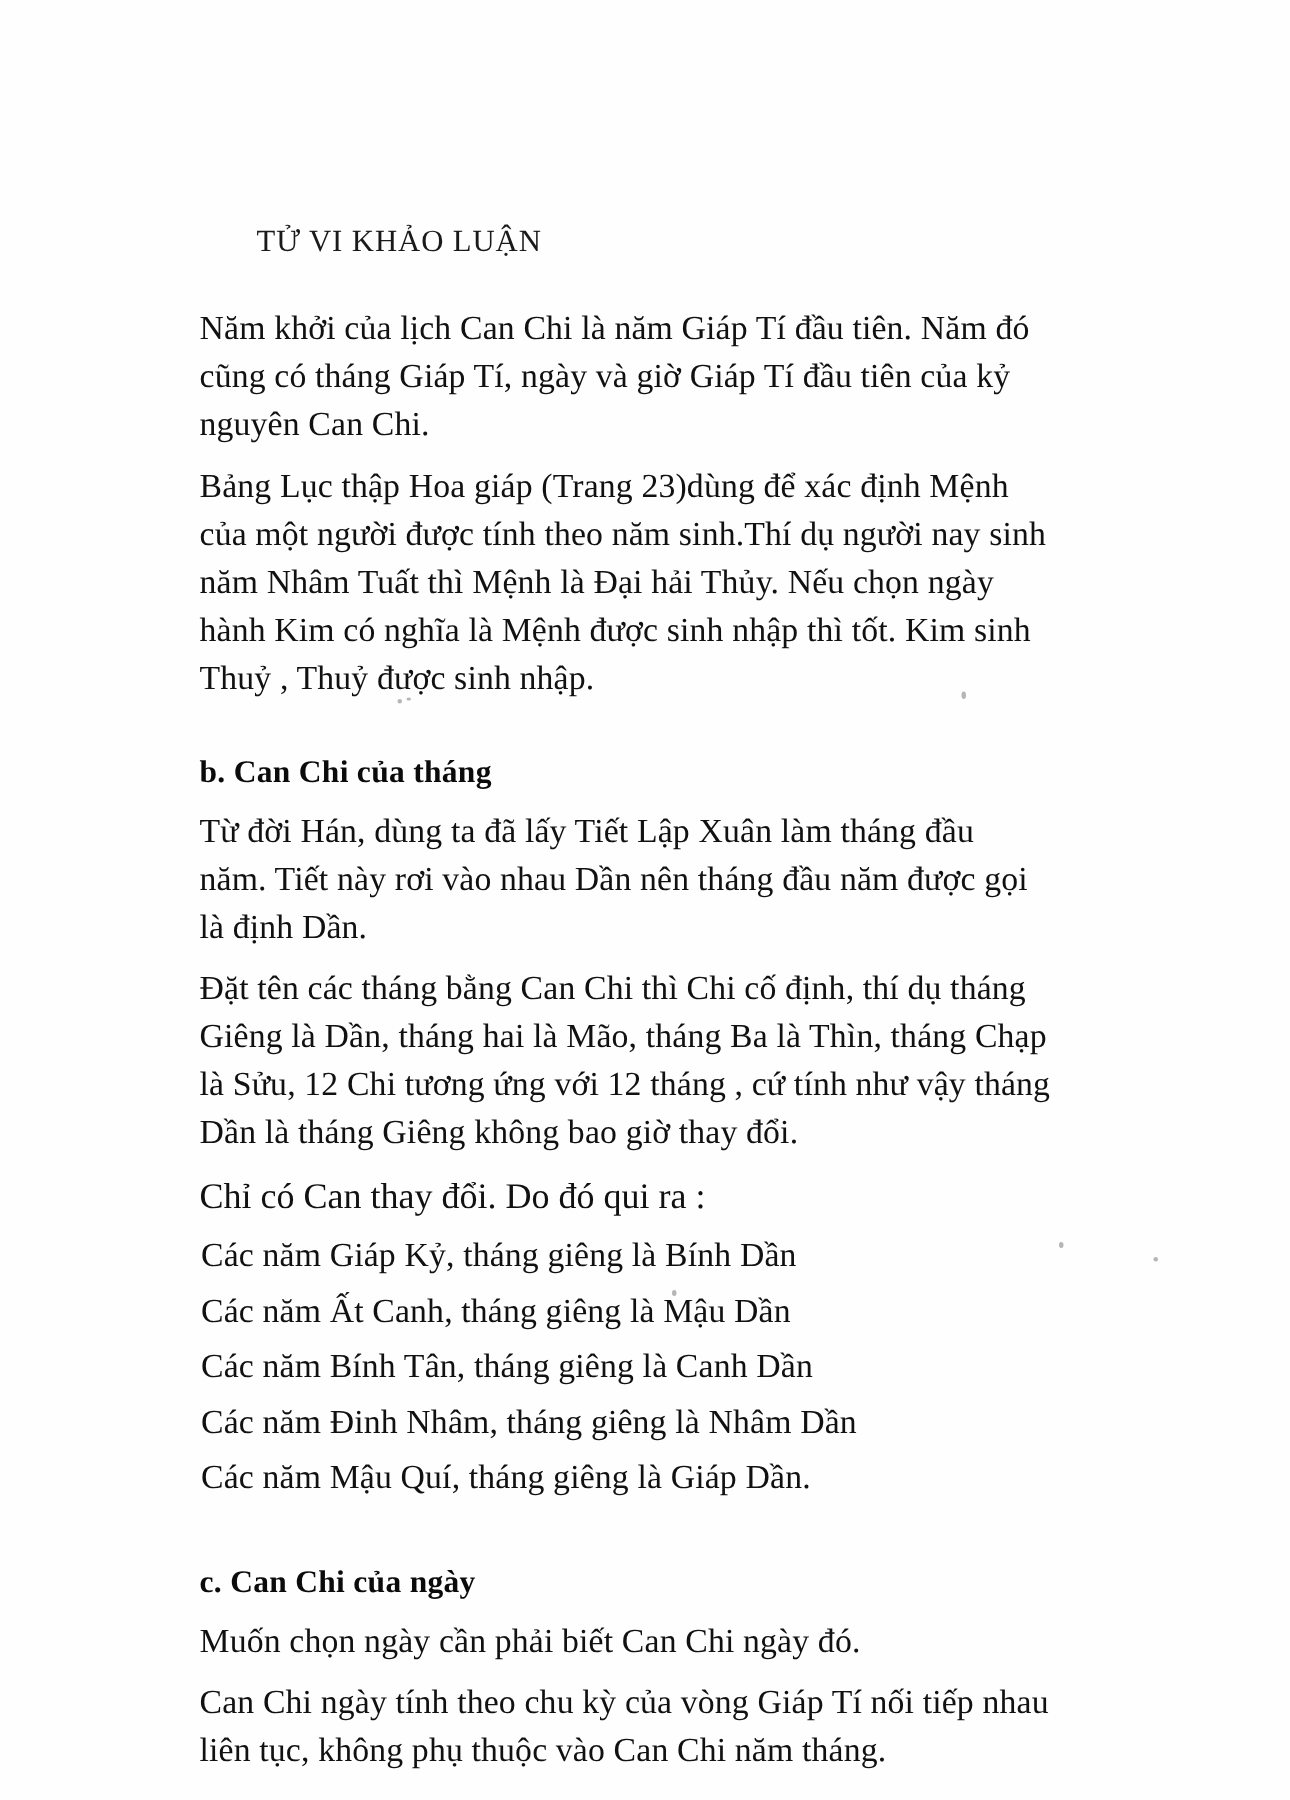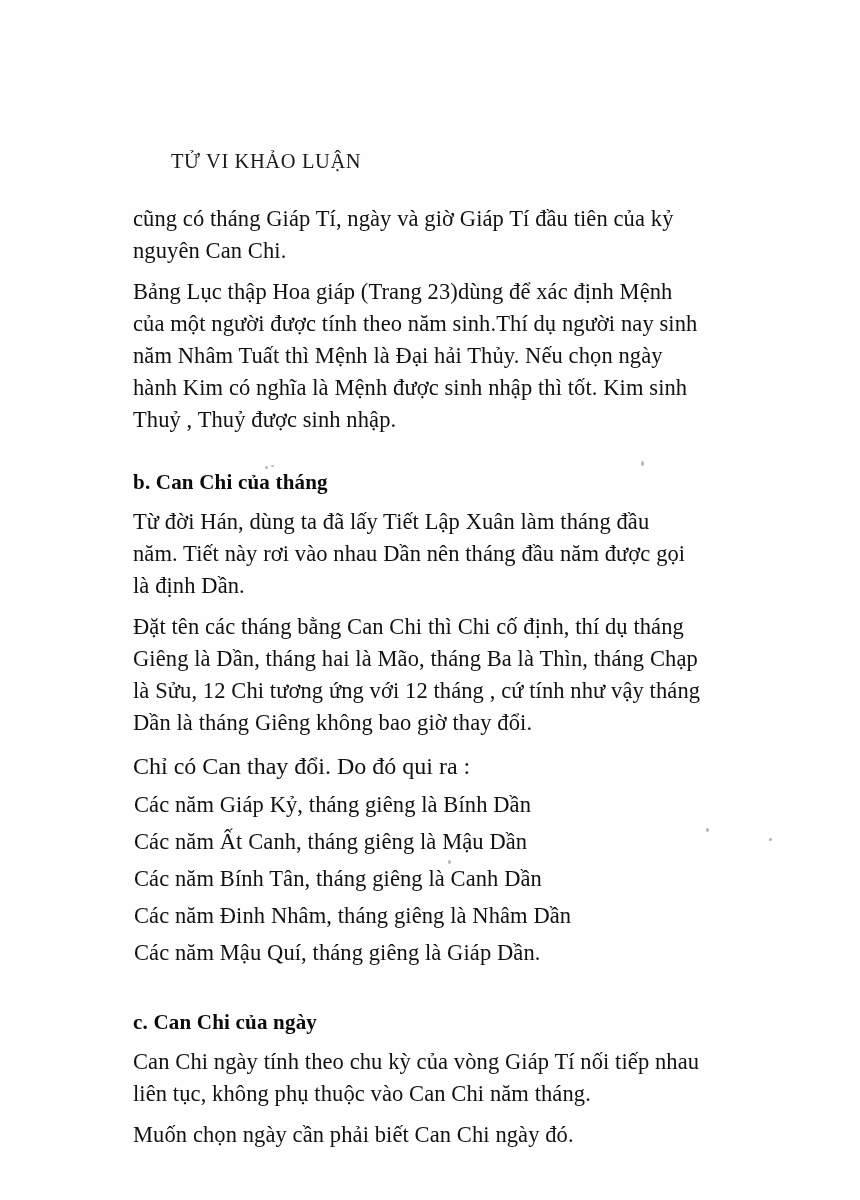--- a/index.html
+++ b/index.html
@@ -103,20 +103,21 @@
   <span class="speck" style="left:641px; top:461px; width:3px; height:5px;"></span>
   <span class="speck" style="left:706px; top:828px; width:3px; height:4px;"></span>
   <span class="speck" style="left:769px; top:838px; width:3px; height:3px;"></span>
   <span class="speck" style="left:448px; top:860px; width:3px; height:4px;"></span>
 
   <div class="content">
 
     <div class="running-head">TỬ VI KHẢO LUẬN</div>
 
     <p class="para">
+      <span class="ln">Năm khởi của lịch Can Chi là năm Giáp Tí đầu tiên. Năm đó</span>
       <span class="ln">cũng có tháng Giáp Tí, ngày và giờ Giáp Tí đầu tiên của kỷ</span>
       <span class="ln">nguyên Can Chi.</span>
     </p>
 
     <p class="para">
       <span class="ln">Bảng Lục thập Hoa giáp (Trang 23)dùng để xác định Mệnh</span>
       <span class="ln">của một người được tính theo năm sinh.Thí dụ người nay sinh</span>
       <span class="ln">năm Nhâm Tuất thì Mệnh là Đại hải Thủy. Nếu chọn ngày</span>
       <span class="ln">hành Kim có nghĩa là Mệnh được sinh nhập thì tốt. Kim sinh</span>
       <span class="ln">Thuỷ , Thuỷ được sinh nhập.</span>
@@ -143,25 +144,25 @@
       <li>Các năm Giáp Kỷ, tháng giêng là Bính Dần</li>
       <li>Các năm Ất Canh, tháng giêng là Mậu Dần</li>
       <li>Các năm Bính Tân, tháng giêng là Canh Dần</li>
       <li>Các năm Đinh Nhâm, tháng giêng là Nhâm Dần</li>
       <li>Các năm Mậu Quí, tháng giêng là Giáp Dần.</li>
     </ul>
 
     <h2 class="sec-head second">c. Can Chi của ngày</h2>
 
     <p class="para">
-      <span class="ln">Can Chi ngày tính theo chu kỳ của vòng Giáp Tí nối tiếp nhau</span>
-      <span class="ln">liên tục, không phụ thuộc vào Can Chi năm tháng.</span>
+      <span class="ln">Muốn chọn ngày cần phải biết Can Chi ngày đó.</span>
     </p>
 
     <p class="para">
-      <span class="ln">Muốn chọn ngày cần phải biết Can Chi ngày đó.</span>
+      <span class="ln">Can Chi ngày tính theo chu kỳ của vòng Giáp Tí nối tiếp nhau</span>
+      <span class="ln">liên tục, không phụ thuộc vào Can Chi năm tháng.</span>
     </p>
 
   </div>
 
   <div class="folio">490</div>
 
 </div>
 
 </body></html>

